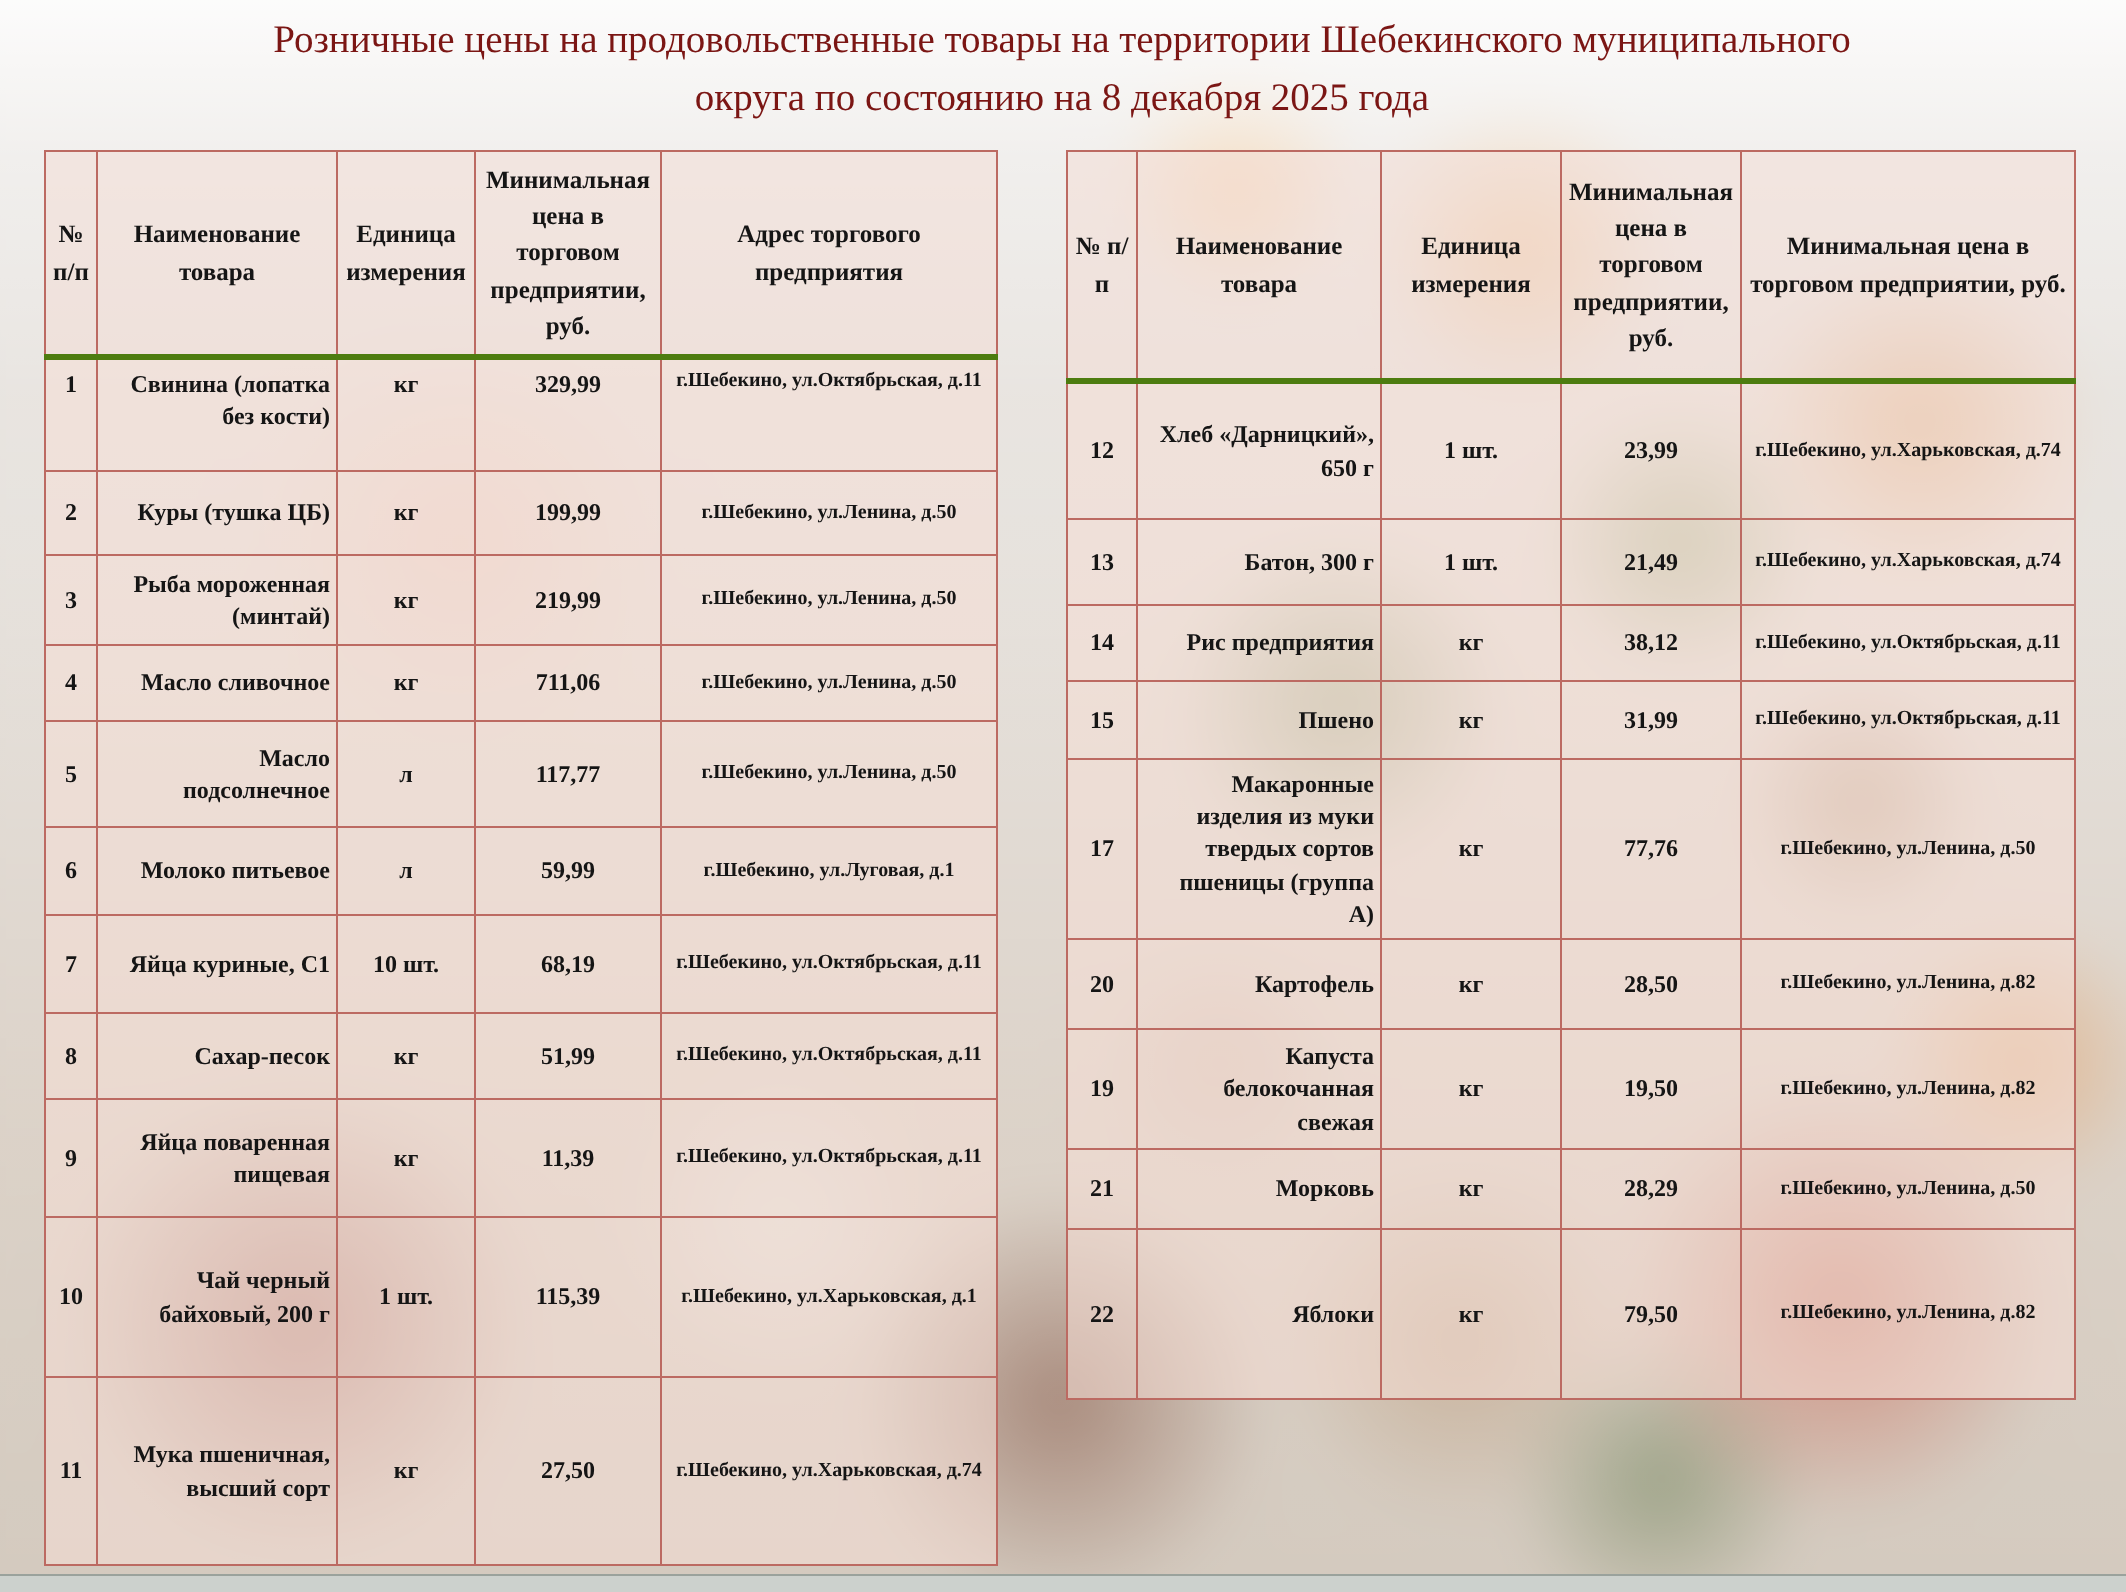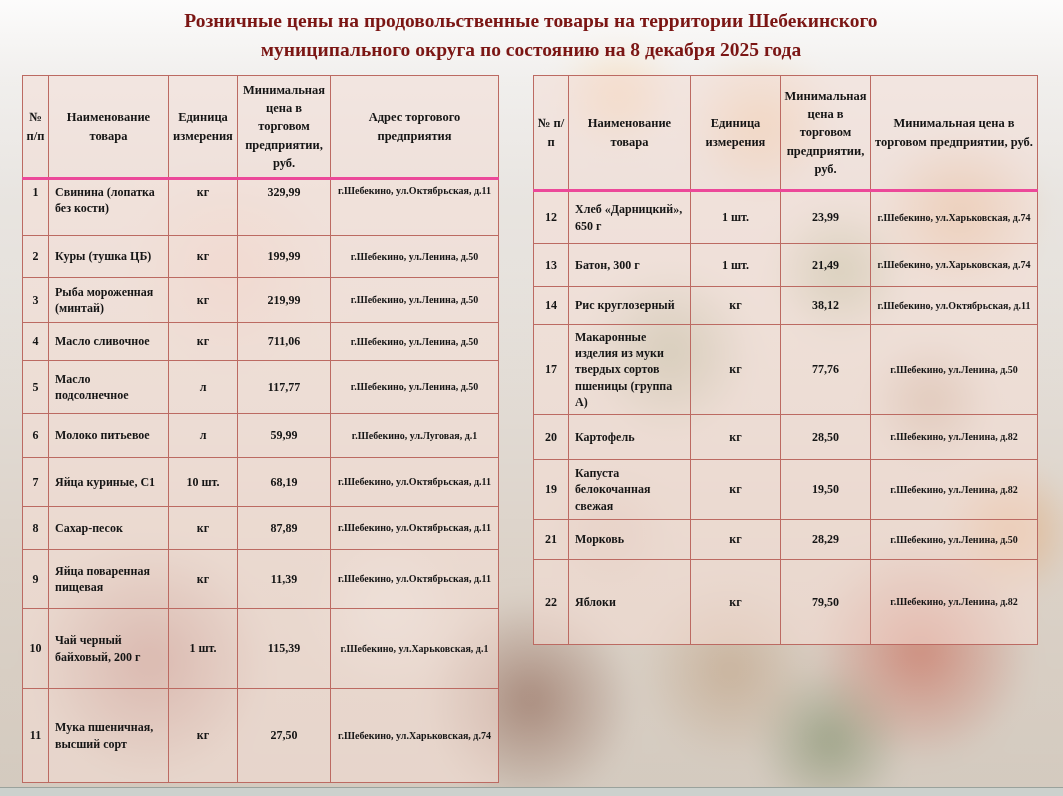--- a/index.html
+++ b/index.html
@@ -34,40 +34,40 @@
       rgba(255,255,255,.92) 0%, rgba(255,255,255,.62) 10%,
       rgba(255,255,255,.40) 25%, rgba(255,255,255,.30) 55%,
       rgba(255,255,255,.20) 100%);
   }
   .bottom-strip{
     position:absolute;left:0;right:0;bottom:0;height:8px;
     background:#ccd1cd;border-top:1px solid #9aa29c;
   }
   .page-title{
     position:absolute;top:6px;left:116px;width:830px;
-    text-align:center;font-weight:bold;font-size:19.5px;line-height:1.5;
+    text-align:center;font-weight:normal;font-size:19.5px;line-height:1.5;
     color:#7b1614;
   }
   table{
     position:absolute;border-collapse:collapse;table-layout:fixed;
     border:1px solid #b4655e;
   }
   th,td{
     border:1px solid #bc6a62;
     font-family:"Liberation Serif", serif;
     font-weight:bold;color:#151515;
     text-align:center;vertical-align:middle;
     padding:2px 3px;
     background:rgba(246,222,214,.55);
     word-wrap:break-word;
   }
   th{font-size:12.5px;line-height:1.45;background:rgba(243,220,212,.5);}
   td{font-size:12px;line-height:1.35;}
-  thead tr th{border-bottom:3px solid #ec4899;}
-  td.name{text-align:left;padding-left:6px;}
+  thead tr th{border-bottom:3px solid #4d7c0f;}
+  td.name{text-align:right;padding-left:6px;}
   td.addr{font-size:10px;}
   tr.va-top td{vertical-align:top;padding-top:4px;}
   .t-left{top:75px;left:22px;width:476px;}
   .t-right{top:75px;left:533px;width:504px;}
 </style>
 </head>
 <body>
 
 <div class="page">
   <div class="bg"></div>
@@ -139,21 +139,21 @@
         <td>7</td>
         <td class="name">Яйца куриные, С1</td>
         <td>10 шт.</td>
         <td>68,19</td>
         <td class="addr">г.Шебекино, ул.Октябрьская, д.11</td>
       </tr>
       <tr style="height:43px">
         <td>8</td>
         <td class="name">Сахар-песок</td>
         <td>кг</td>
-        <td>87,89</td>
+        <td>51,99</td>
         <td class="addr">г.Шебекино, ул.Октябрьская, д.11</td>
       </tr>
       <tr style="height:59px">
         <td>9</td>
         <td class="name">Яйца поваренная пищевая</td>
         <td>кг</td>
         <td>11,39</td>
         <td class="addr">г.Шебекино, ул.Октябрьская, д.11</td>
       </tr>
       <tr style="height:80px">
@@ -184,39 +184,46 @@
     <thead>
       <tr style="height:115px">
         <th>№ п/п</th>
         <th>Наименование товара</th>
         <th>Единица измерения</th>
         <th>Минимальная цена в торговом предприятии, руб.</th>
         <th>Минимальная цена в торговом предприятии, руб.</th>
       </tr>
     </thead>
     <tbody>
-      <tr style="height:53px">
+      <tr style="height:69px">
         <td>12</td>
         <td class="name">Хлеб «Дарницкий», 650 г</td>
         <td>1 шт.</td>
         <td>23,99</td>
         <td class="addr">г.Шебекино, ул.Харьковская, д.74</td>
       </tr>
       <tr style="height:43px">
         <td>13</td>
         <td class="name">Батон, 300 г</td>
         <td>1 шт.</td>
         <td>21,49</td>
         <td class="addr">г.Шебекино, ул.Харьковская, д.74</td>
       </tr>
       <tr style="height:38px">
         <td>14</td>
-        <td class="name">Рис круглозерный</td>
+        <td class="name">Рис предприятия</td>
         <td>кг</td>
         <td>38,12</td>
+        <td class="addr">г.Шебекино, ул.Октябрьская, д.11</td>
+      </tr>
+      <tr style="height:39px">
+        <td>15</td>
+        <td class="name">Пшено</td>
+        <td>кг</td>
+        <td>31,99</td>
         <td class="addr">г.Шебекино, ул.Октябрьская, д.11</td>
       </tr>
       <tr style="height:90px">
         <td>17</td>
         <td class="name">Макаронные изделия из муки твердых сортов пшеницы (группа А)</td>
         <td>кг</td>
         <td>77,76</td>
         <td class="addr">г.Шебекино, ул.Ленина, д.50</td>
       </tr>
       <tr style="height:45px">

